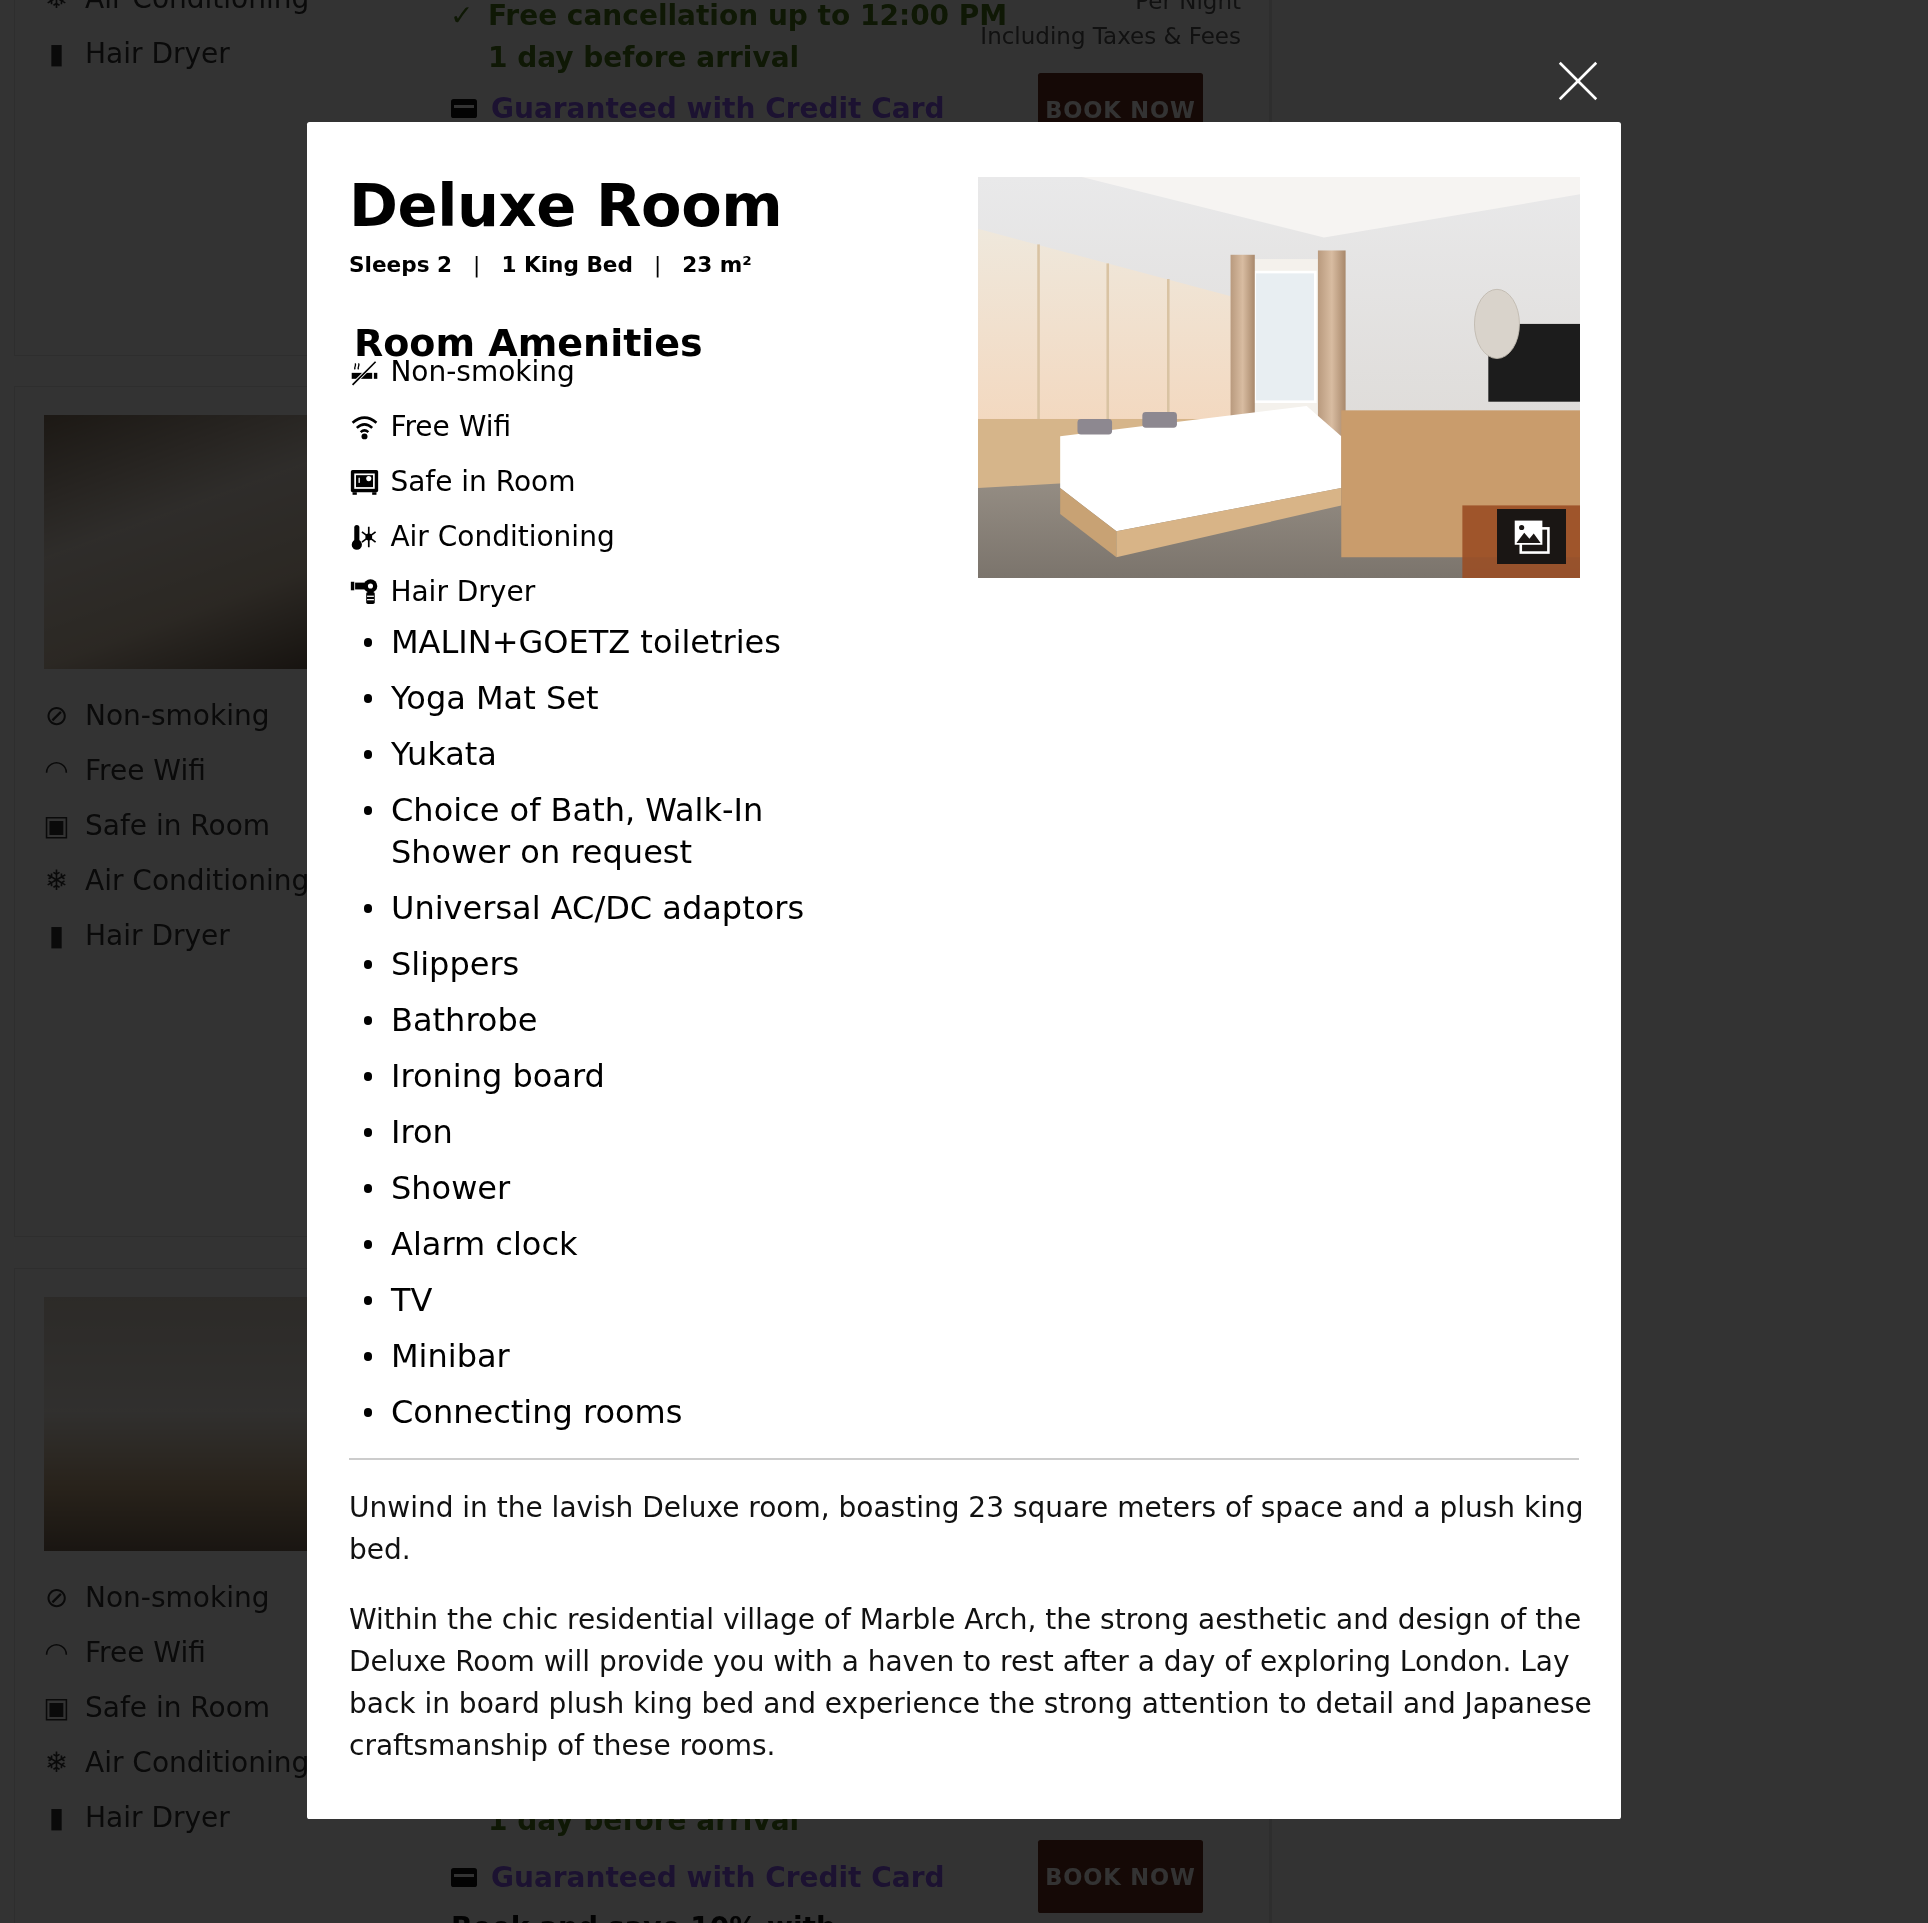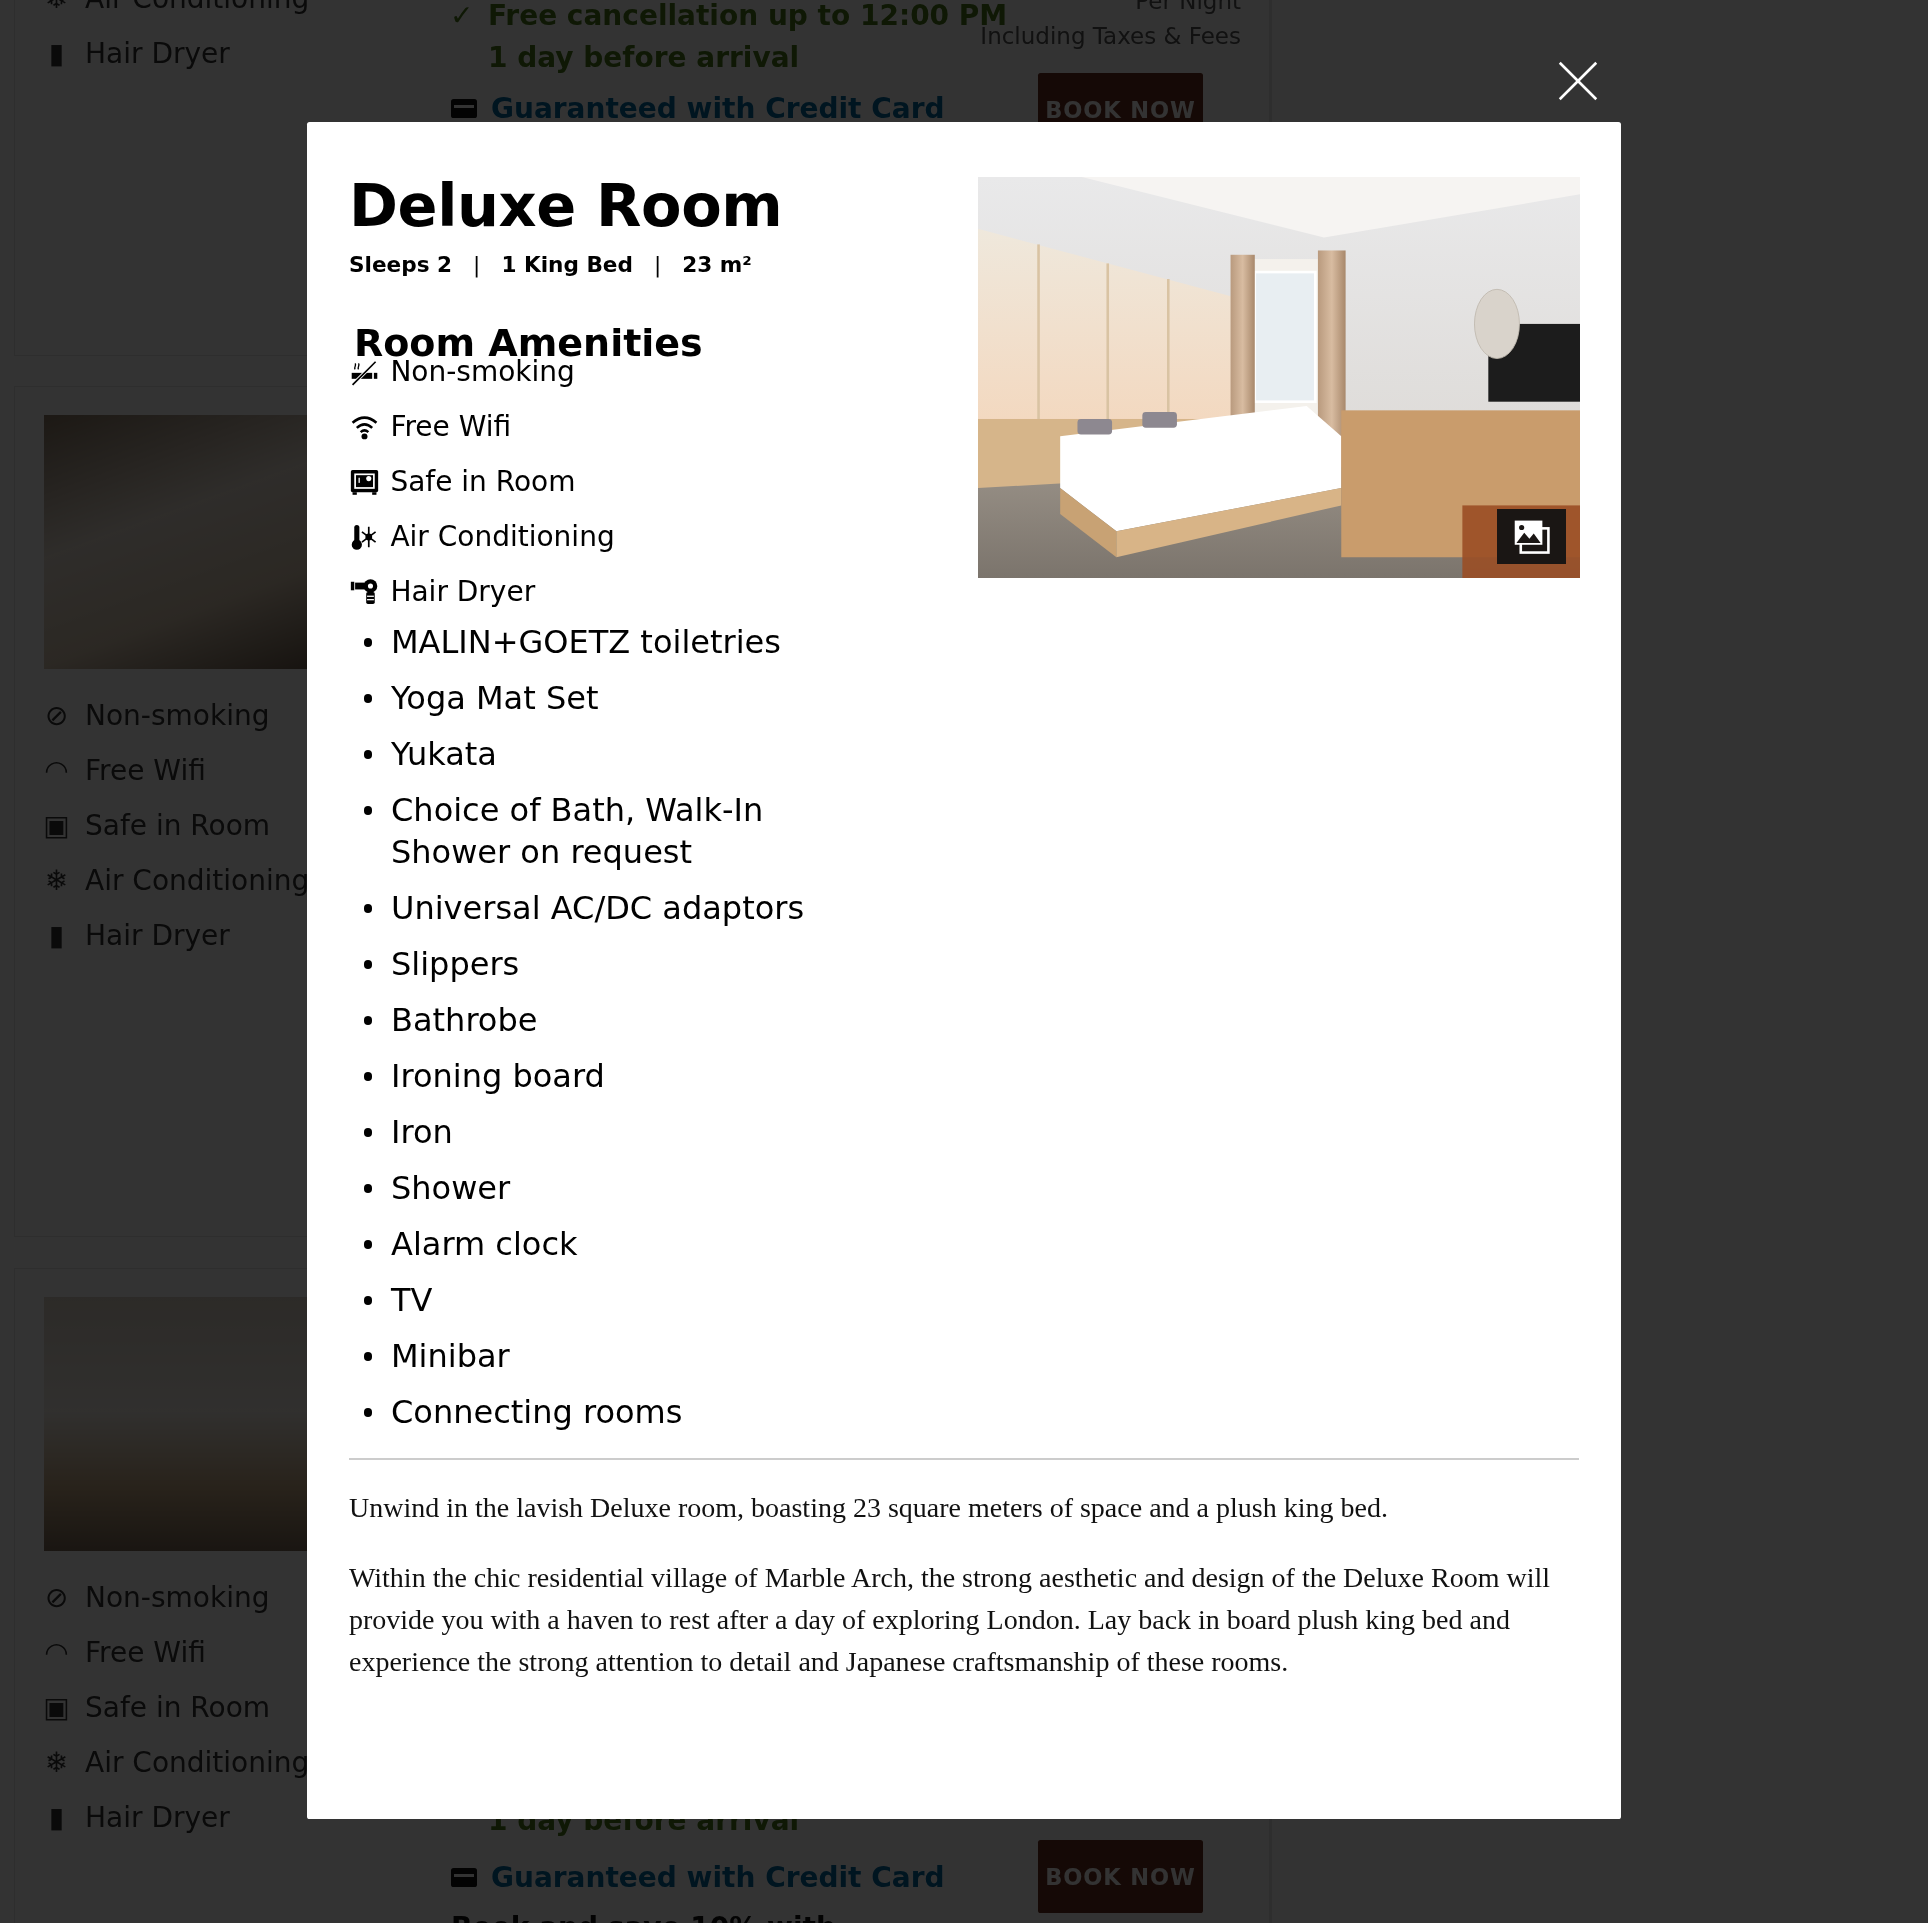--- a/index.html
+++ b/index.html
@@ -10,21 +10,21 @@
   .bg-page { position: absolute; inset: 0; background: #ffffff; }
   .room-card { position: absolute; left: 14px; width: 1256px; border: 1.7px solid #e6e6e6; background: #fff; }
   .room-card .thumb { position: absolute; left: 28.5px; width: 285px; height: 254px; background: linear-gradient(135deg, #c9b9a3 0%, #efe7dc 45%, #b89a76 100%); }
   .room-card .thumb.t2 { background: linear-gradient(160deg, #8d7a66 0%, #e8ded2 40%, #d8c7b1 70%, #6b5a4a 100%); }
   .room-card .thumb.t3 { background: linear-gradient(180deg, #ddd3c6 0%, #f2ede6 45%, #c8ab86 75%, #7f6c5a 100%); }
   .bg-amen { position: absolute; left: 42px; font-size: 28px; color: #333; display: flex; flex-direction: column; gap: 0; }
   .bg-amen .row { height: 55px; display: flex; align-items: center; gap: 14px; }
   .bg-amen .ico { width: 29px; height: 26px; display: inline-flex; align-items: center; justify-content: center; }
   .bg-policy { position: absolute; left: 450px; font-weight: bold; font-size: 28px; color: #4a7a1a; line-height: 42px; }
   .bg-policy .check { display: inline-block; width: 38px; color: #4a7a1a; font-weight: normal; }
-  .bg-guarantee { position: absolute; left: 451px; font-weight: bold; font-size: 28px; color: #0369a1; display: flex; align-items: center; gap: 14px; }
+  .bg-guarantee { position: absolute; left: 451px; font-weight: bold; font-size: 28px; color: #8b5cf6; display: flex; align-items: center; gap: 14px; }
   .card-ico { width: 26px; height: 19px; background: #111; border-radius: 2.6px; position: relative; }
   .card-ico::after { content: ""; position: absolute; left: 2.6px; right: 2.6px; top: 6px; height: 2.6px; background: #fff; }
   .bg-price-note { position: absolute; right: 687px; font-size: 23px; color: #555; text-align: right; line-height: 35px; }
   .bg-book { position: absolute; left: 1038px; width: 165px; height: 73px; background: #6b2f1f; color: #fff; font-weight: bold; font-size: 22.5px; letter-spacing: 0.9px; display: flex; align-items: center; justify-content: center; border-radius: 2.6px; }
   .bg-extra { position: absolute; left: 451px; font-weight: bold; font-size: 28px; color: #111; }
   .bg-rightcol-line { position: absolute; left: 1270px; top: 0; bottom: 0; width: 1.7px; background: #e6e6e6; }
 
   
   .overlay { position: absolute; inset: 0; background: rgba(0,0,0,0.80); }
 
@@ -48,21 +48,21 @@
   .bullet-list li { position: relative; padding-left: 42px; font-size: 32px; line-height: 42px; margin-bottom: 14px; }
   .bullet-list li::before { content: ""; position: absolute; left: 14.7px; top: 17.3px; width: 8.6px; height: 8.6px; border-radius: 50%; background: #000; }
 
   .photo { position: absolute; left: 671px; top: 55px; width: 602px; height: 401px; overflow: hidden; cursor: pointer; }
   .photo svg.scene { width: 100%; height: 100%; display: block; }
   .gallery-btn { position: absolute; right: 14px; bottom: 14px; width: 69px; height: 55px; background: #1a1614; display: flex; align-items: center; justify-content: center; cursor: pointer; }
   .gallery-btn svg { width: 40px; height: 38px; }
 
   .divider { position: absolute; left: 42px; right: 42px; top: 1336px; height: 1.7px; background: #cccccc; }
 
-  .desc { position: absolute; left: 42px; right: 26px; top: 1365px; font-size: 28px; line-height: 42px; color: #111; font-family: Liberation Serif, serif; }
+  .desc { position: absolute; left: 42px; right: 26px; top: 1365px; font-size: 28px; line-height: 42px; color: #111; }
   .desc p { margin-bottom: 28px; }
 </style>
 </head>
 <body>
 
 <div class="bg-page">
   <div class="bg-rightcol-line"></div>
 
   <div class="room-card" style="top:-346px; height:702px;">
   </div>

